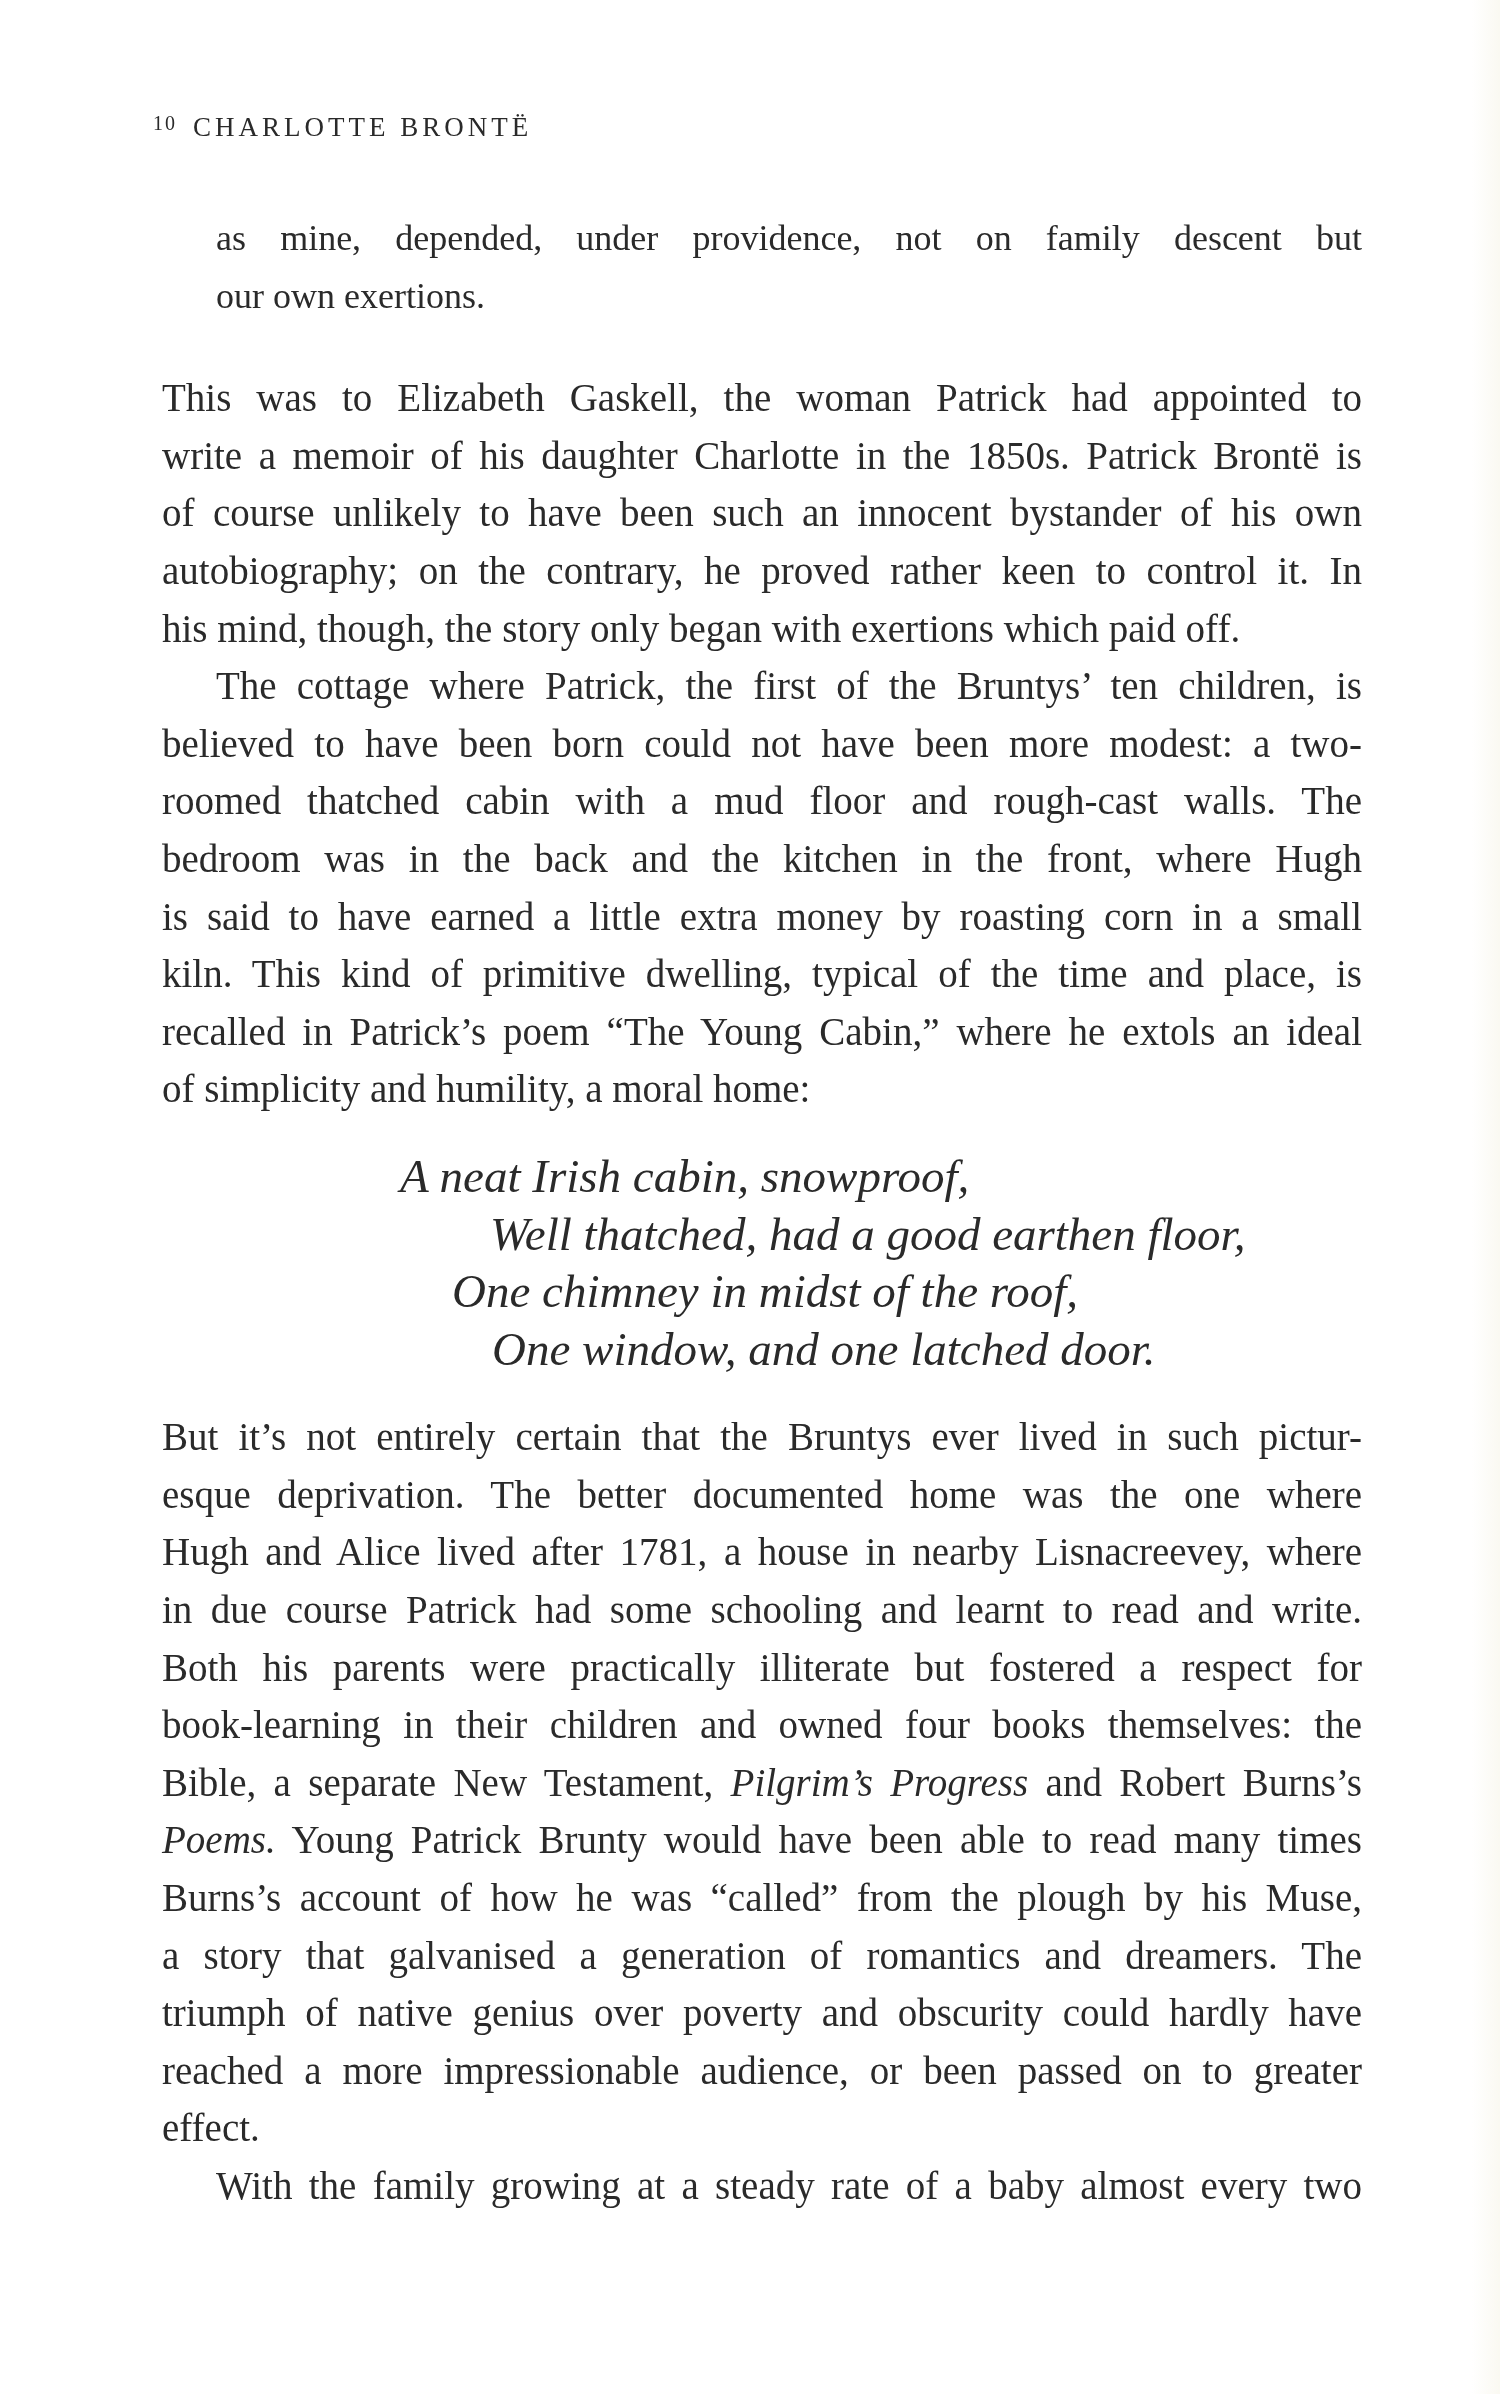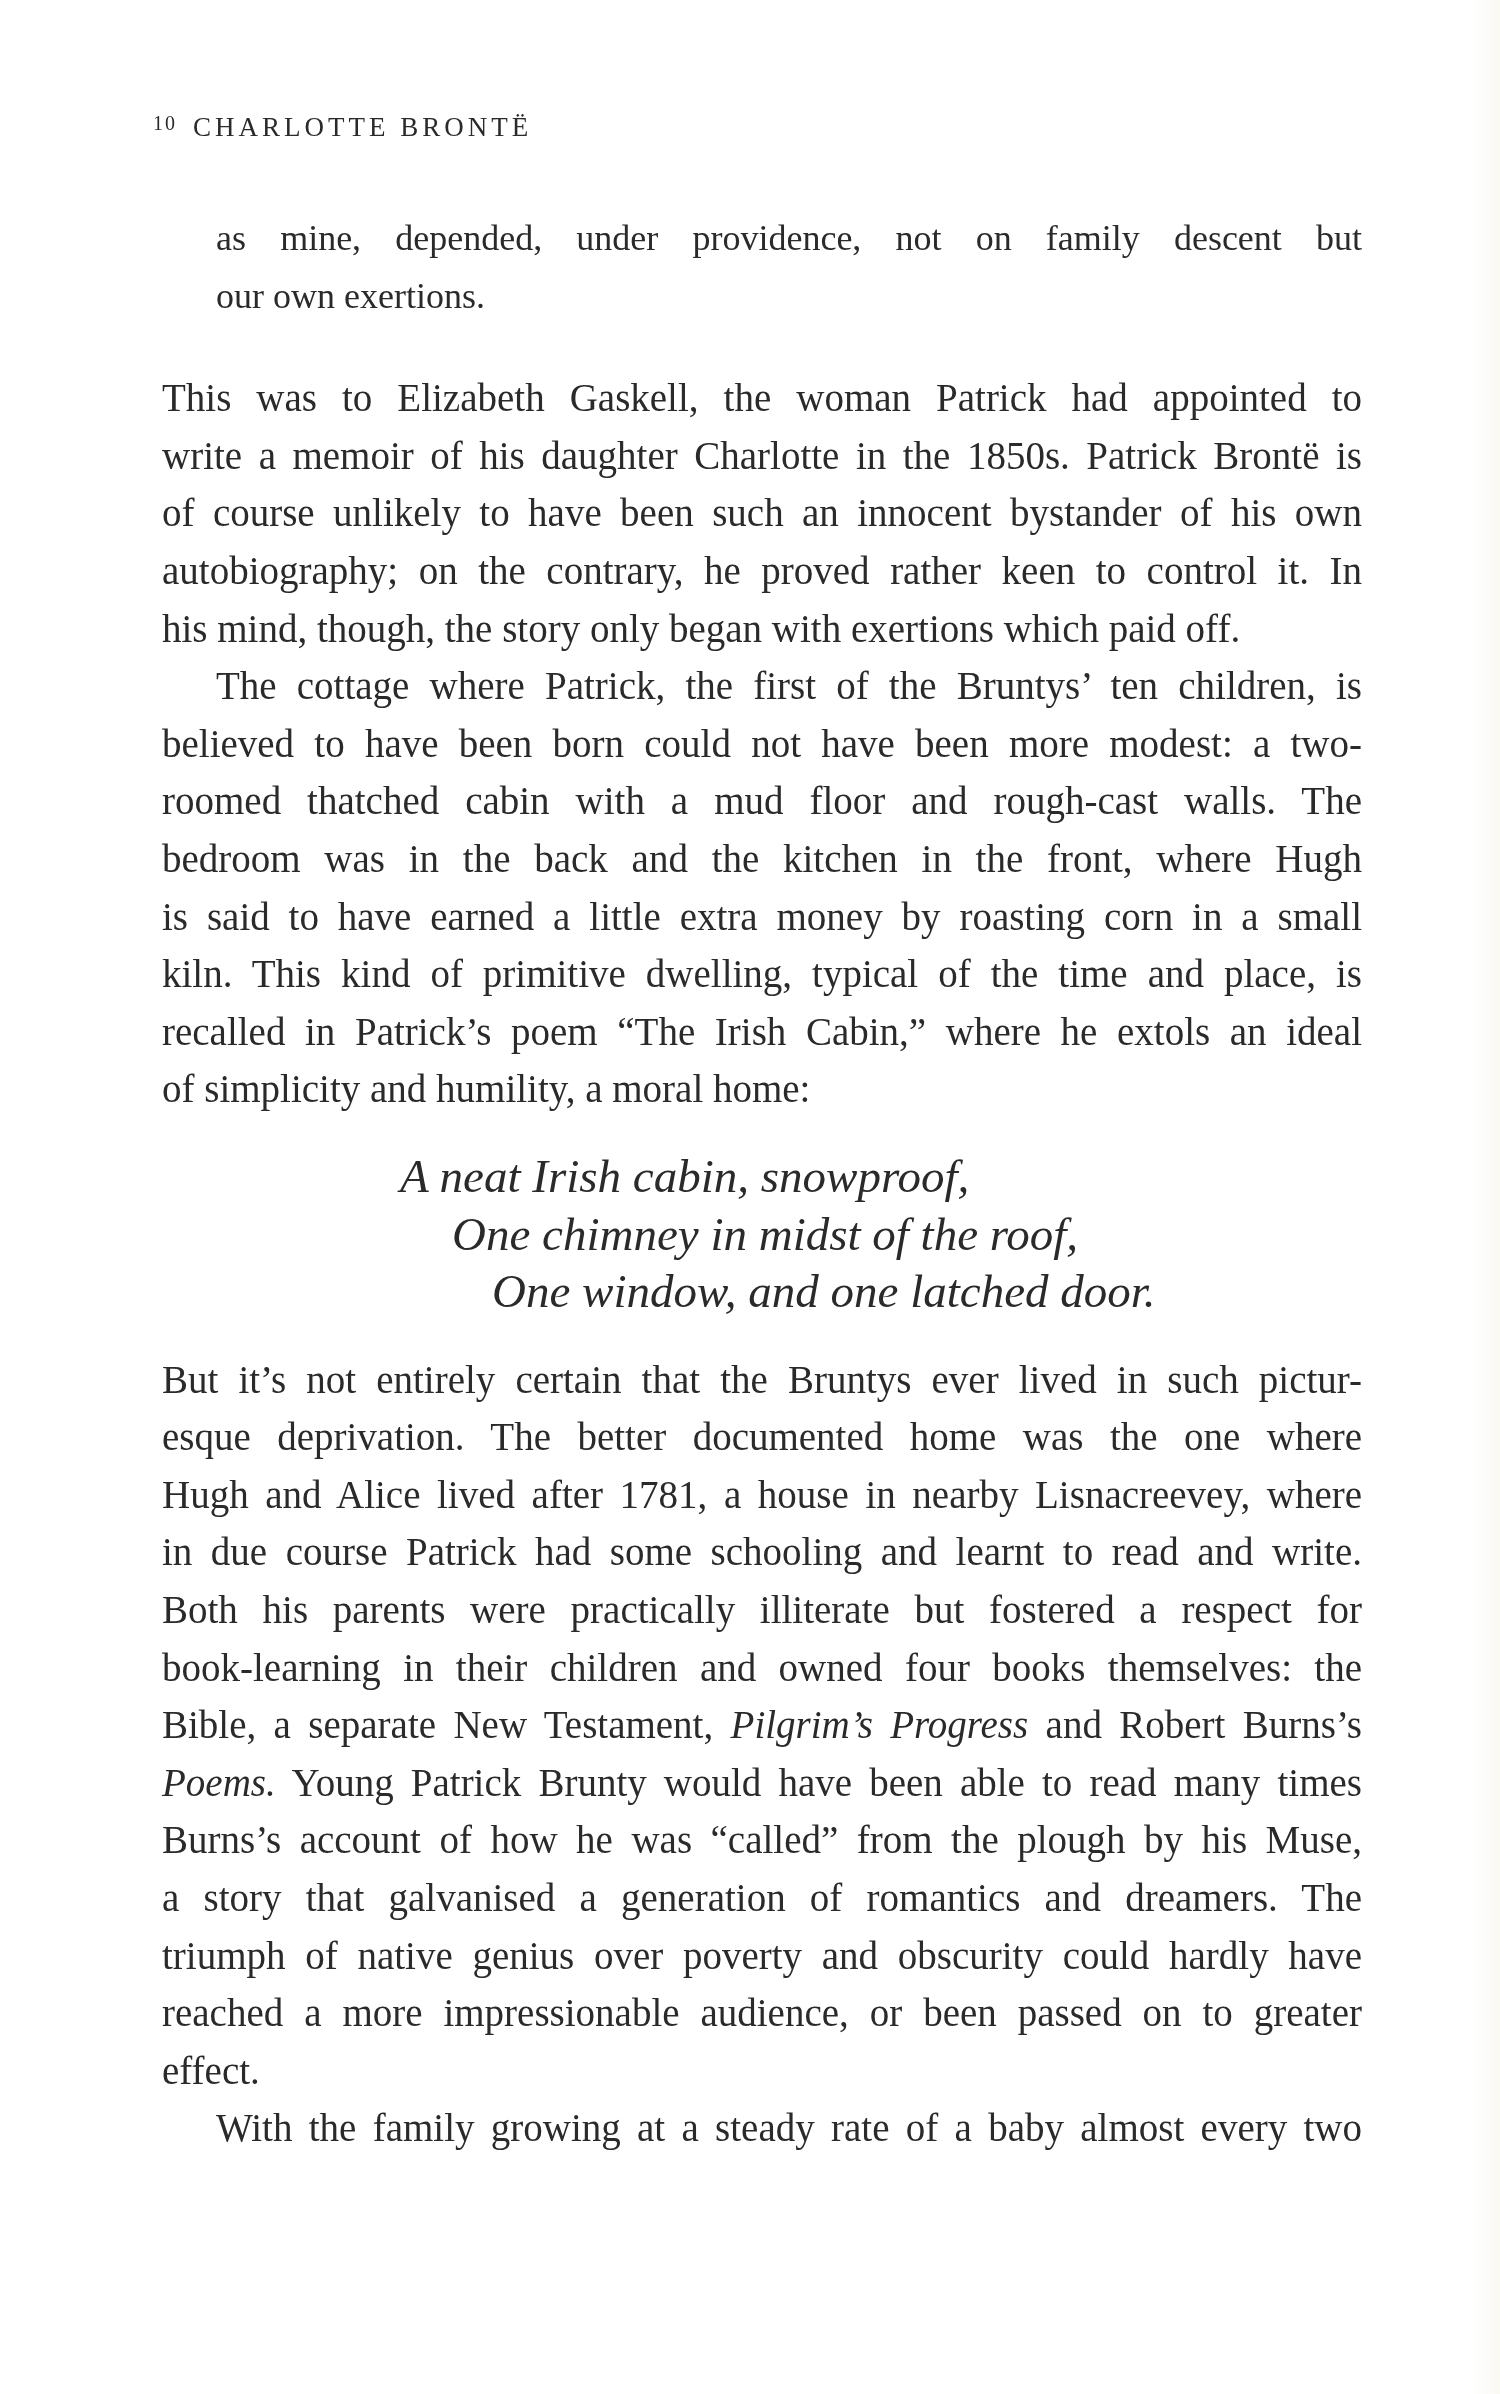--- a/index.html
+++ b/index.html
@@ -50,28 +50,31 @@
     <div class="line last">his mind, though, the story only began with exertions which paid off.</div>
   </div>
 
   <div>
     <div class="line indent">The cottage where Patrick, the first of the Bruntys’ ten children, is</div>
     <div class="line">believed to have been born could not have been more modest: a two-</div>
     <div class="line">roomed thatched cabin with a mud floor and rough-cast walls. The</div>
     <div class="line">bedroom was in the back and the kitchen in the front, where Hugh</div>
     <div class="line">is said to have earned a little extra money by roasting corn in a small</div>
     <div class="line">kiln. This kind of primitive dwelling, typical of the time and place, is</div>
-    <div class="line">recalled in Patrick’s poem “The Irish Cabin,” where he extols an ideal</div>
+    <div class="line">recalled in Patrick’s poem “The Young Cabin,” where he extols an ideal</div>
     <div class="line last">of simplicity and humility, a moral home:</div>
   </div>
   <div class="gap-m"></div>
 
   <div>
     <div class="verse">
         <span class="v v0">A neat Irish cabin, snowproof,</span>
+      </div>
+    <div class="verse">
+        <span class="v v1">Well thatched, had a good earthen floor,</span>
       </div>
     <div class="verse">
         <span class="v v2">One chimney in midst of the roof,</span>
       </div>
     <div class="verse">
         <span class="v v3">One window, and one latched door.</span>
       </div>
   </div>
   <div class="gap-m"></div>
 

